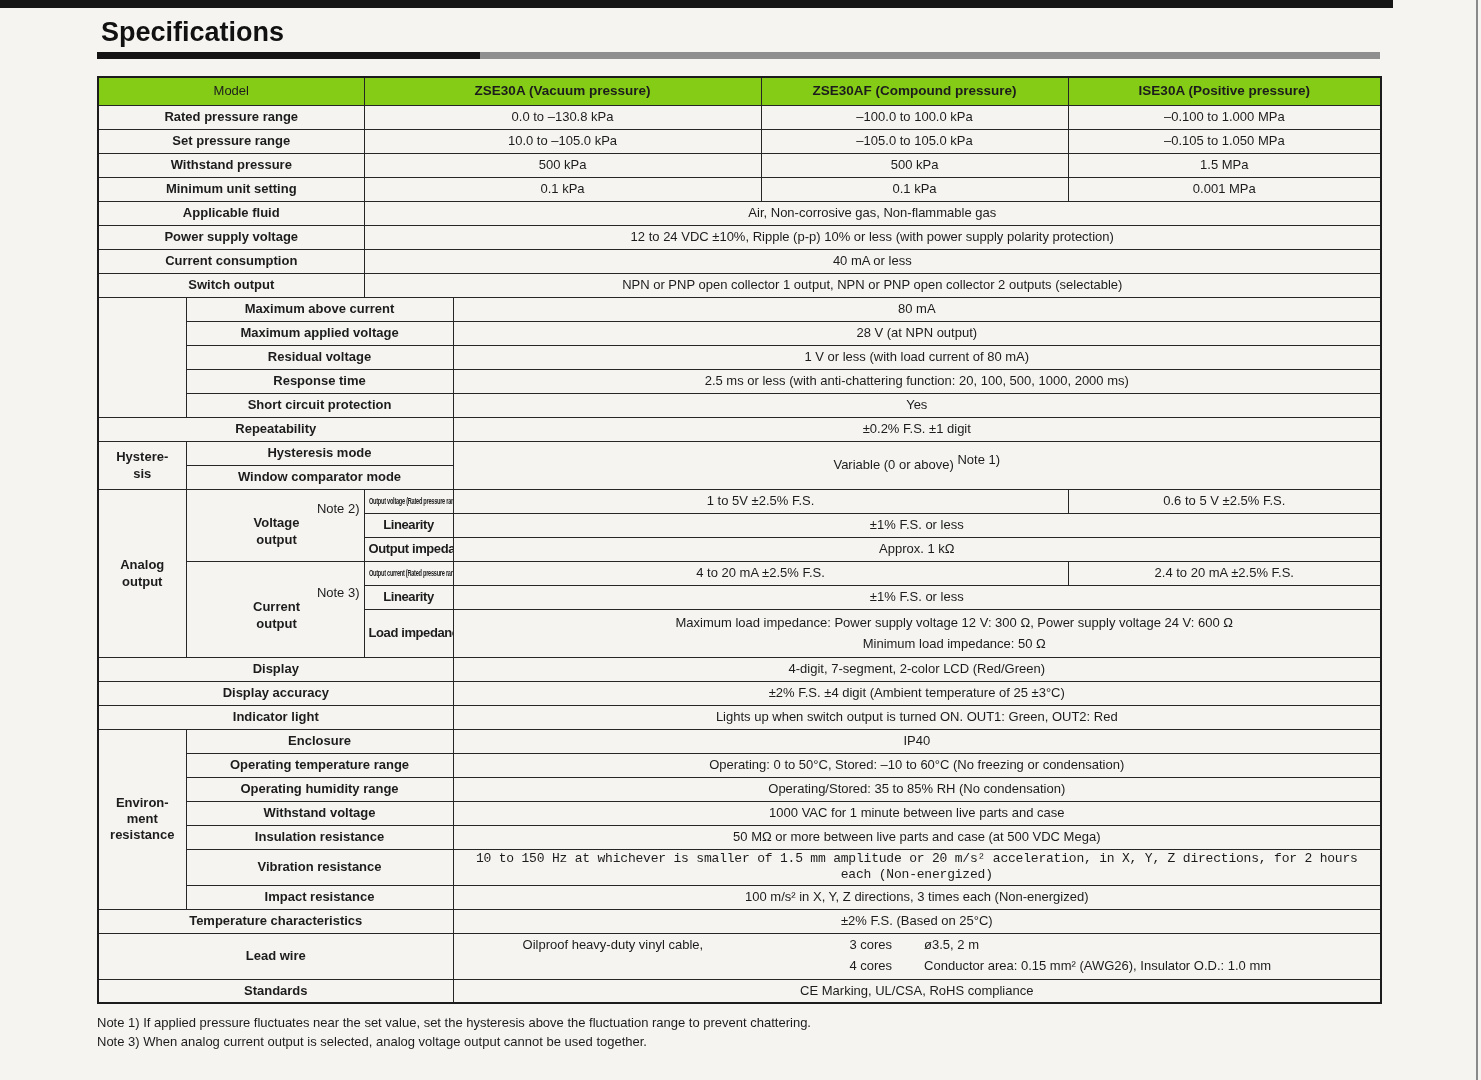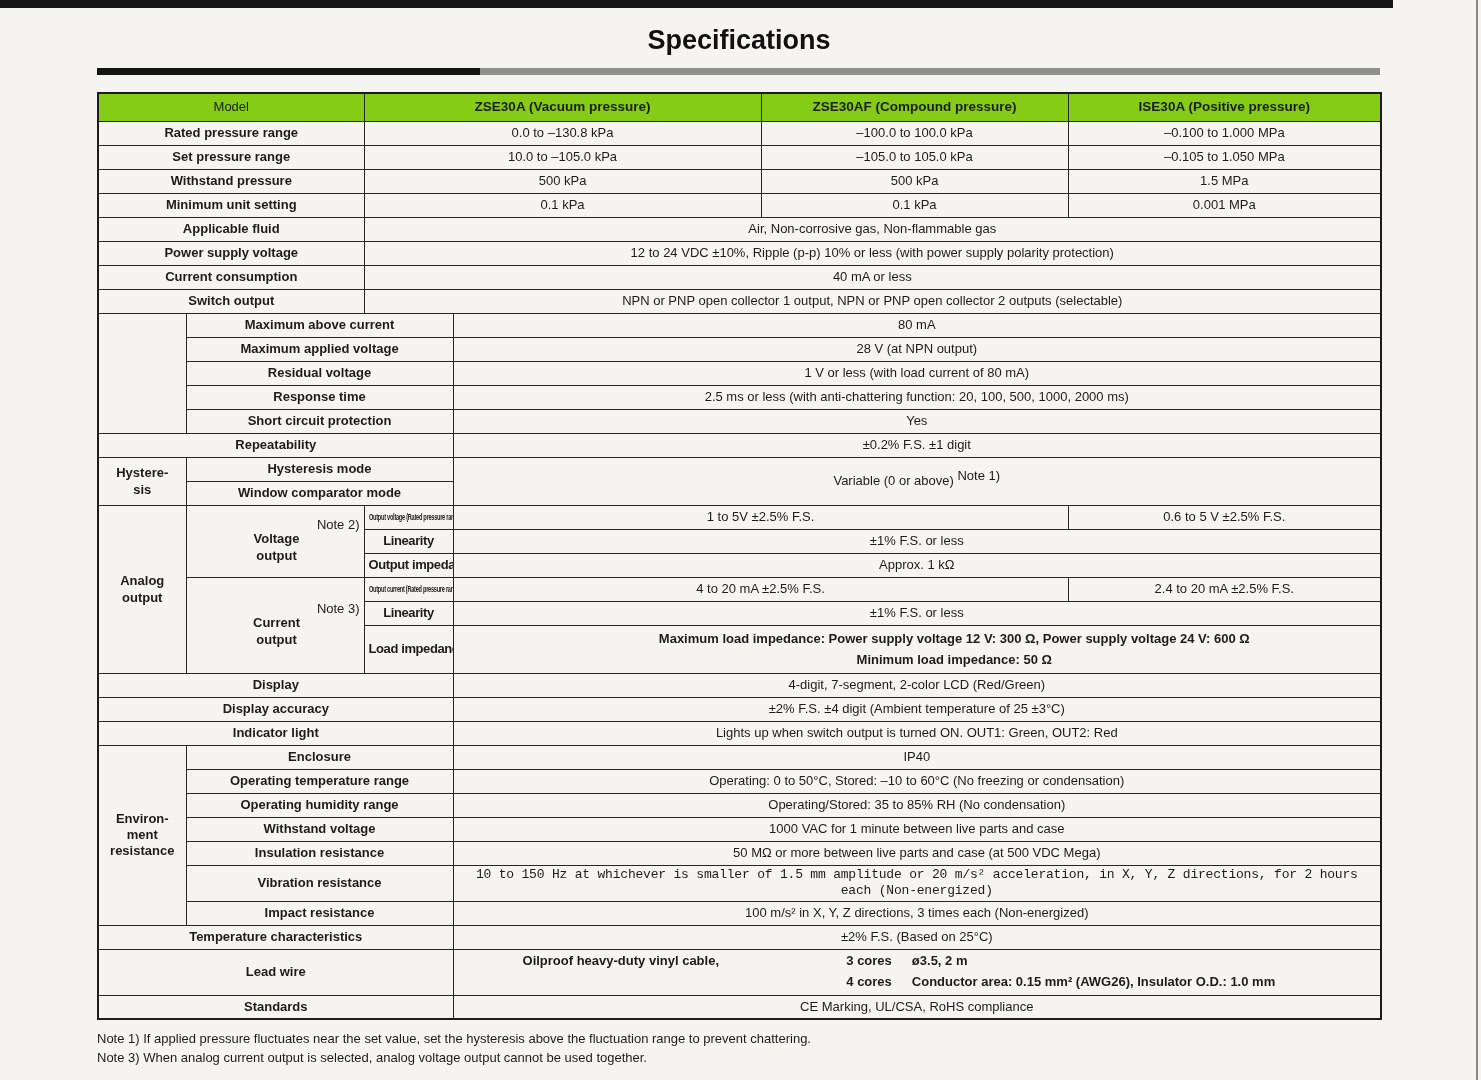--- a/index.html
+++ b/index.html
@@ -7,21 +7,21 @@
     width:1481px;height:1080px;
     background:#f5f4f1;
     font-family:"Liberation Sans", sans-serif;
     color:#1c1c1c;
     position:relative;
     overflow:hidden;
   }
   .top-bar{position:absolute;top:0;left:0;width:1393px;height:8px;background:#161616;}
   .right-scan-line{position:absolute;top:0;left:1476px;width:2px;height:1080px;background:#8a8a8a;}
   .content{position:absolute;left:97px;top:12px;width:1284px;}
-  .page-title{font-size:27px;font-weight:bold;color:#111;margin:12px;line-height:32px;letter-spacing:0px;text-align:center;}
+  .page-title{font-size:27px;font-weight:bold;color:#111;margin:4px;line-height:32px;letter-spacing:0px;}
   .title-rule{margin-top:4px;height:7px;width:1283px;
     background:linear-gradient(to right,#141414 0,#141414 383px,#8f8f8f 383px,#8f8f8f 100%);}
   table.spec{
     border-collapse:collapse;
     table-layout:fixed;
     width:1283px;
     margin-top:17px;
     border:2px solid #1c1c1c;
   }
   .spec th,.spec td{
@@ -53,32 +53,31 @@
   .l2label{font-weight:bold;font-size:13px;white-space:pre-line;line-height:1.3;padding-left:3px;margin-top:1px;}
   .l3{
     text-align:left;font-weight:bold;font-size:10.5px;
     letter-spacing:-0.4px;white-space:nowrap;padding-left:3px;
   }
   .tinywrap{
     transform:scaleX(0.66);transform-origin:0 50%;
     white-space:nowrap;font-weight:bold;font-size:8.5px;
   }
   .val-small{font-size:11.5px;letter-spacing:-0.2px;font-family:Liberation Mono, monospace;}
-  .val-left{text-align:left;font-weight:bold;}
+  .val-left{text-align:left;}
   .pad75{padding-left:75px;line-height:1.55;}
   sup.noteref{font-size:13px;vertical-align:super;line-height:0;}
   .leadgrid{
     display:grid;
     grid-template-columns:auto 52px auto;
-    column-gap:20px;
+    column-gap:32px;
     text-align:left;
     padding-left:65px;
     line-height:1.6;
     align-items:start;
-    font-weight:bold;
   }
   .leadgrid .c2{text-align:right;}
   .notes{margin-top:9px;font-size:13px;line-height:19px;color:#1c1c1c;}
 </style>
 </head>
 <body>
 
 <div class="top-bar"></div>
 <div class="right-scan-line"></div>
 

